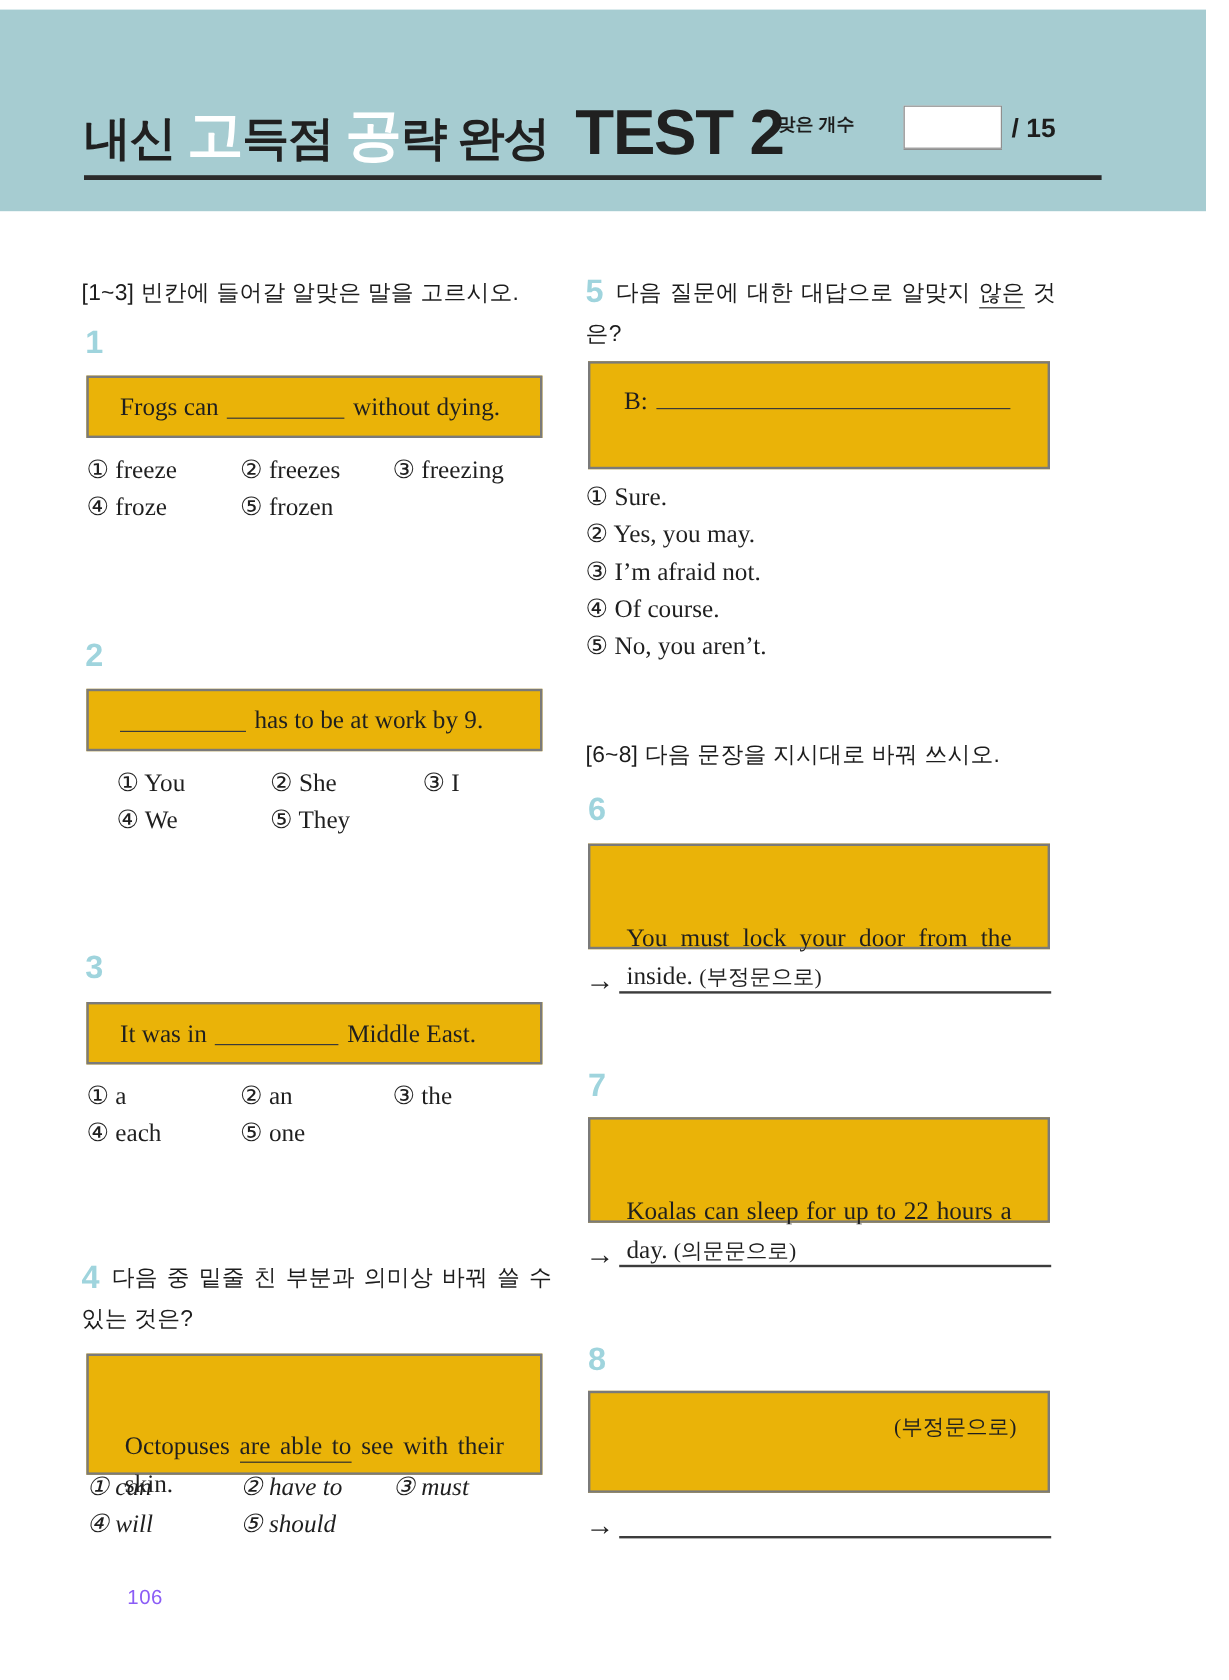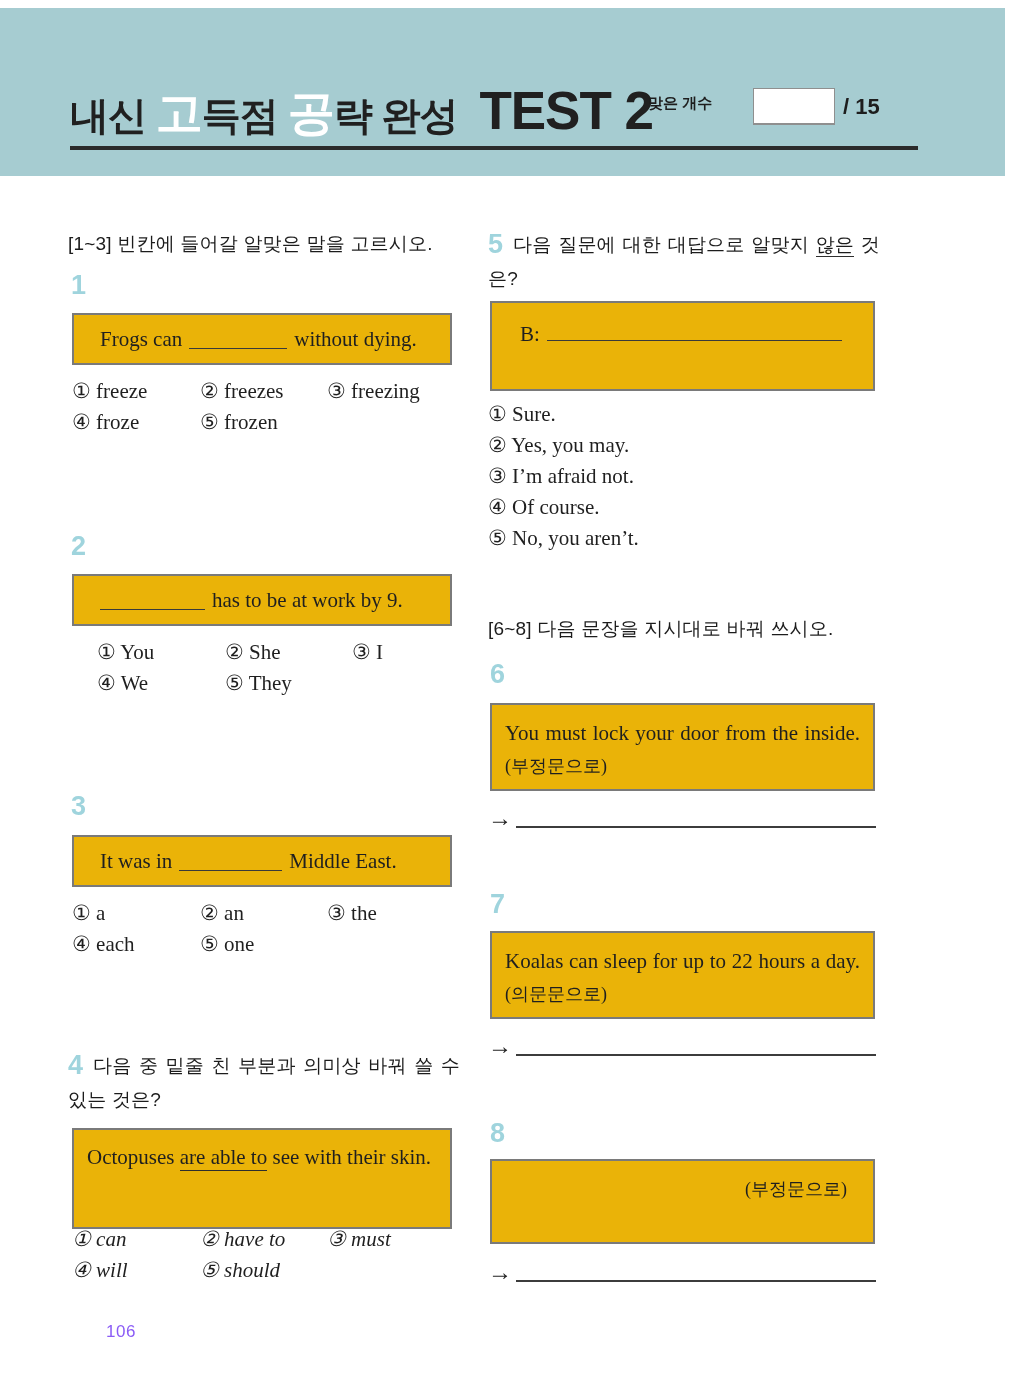--- a/index.html
+++ b/index.html
@@ -27,21 +27,21 @@
   .qbox { background:#eab308; border:2px solid #7a7a7a; font-size:21px; }
   .qbox-line { display:flex; align-items:center; height:100%; padding-left:26px; }
   .blank { display:inline-block; border-bottom:1.5px solid #3a3a3a; height:0.95em; margin:0 7px; }
   .uline { border-bottom:1.5px solid #2e2e2e; padding-bottom:1px; }
   .opt-grid { display:grid; grid-template-columns:128px 127px 1fr; font-size:21px; line-height:31px; width:382px; }
   .opt-list { font-size:21px; line-height:31px; }
   .note-kor { font-size:18px; }
   .answer { display:flex; align-items:flex-start; width:388px; }
   .answer .arrow { font-size:24px; line-height:24px; color:#222; margin-right:4px; }
   .answer .ansline { flex:1; height:22px; border-bottom:2px solid #3c3c3c; }
-  .boxpara { padding:12px 13px; text-align:justify; line-height:32px; }
+  .boxpara { padding:12px 30px; text-align:justify; line-height:32px;margin-top:48px; }
   .pagenum { font-family:"Liberation Sans", sans-serif; font-size:17px; color:#8b5cf6; letter-spacing:0.5px;margin-left:40px; }
 </style>
 </head>
 <body>
 
 <div class="abs banner"></div>
 
 <div class="abs title-row">
   <span class="title">
     <span>내신 </span><span class="hl">고</span><span>득점 </span><span class="hl">공</span><span>략 완성</span>

